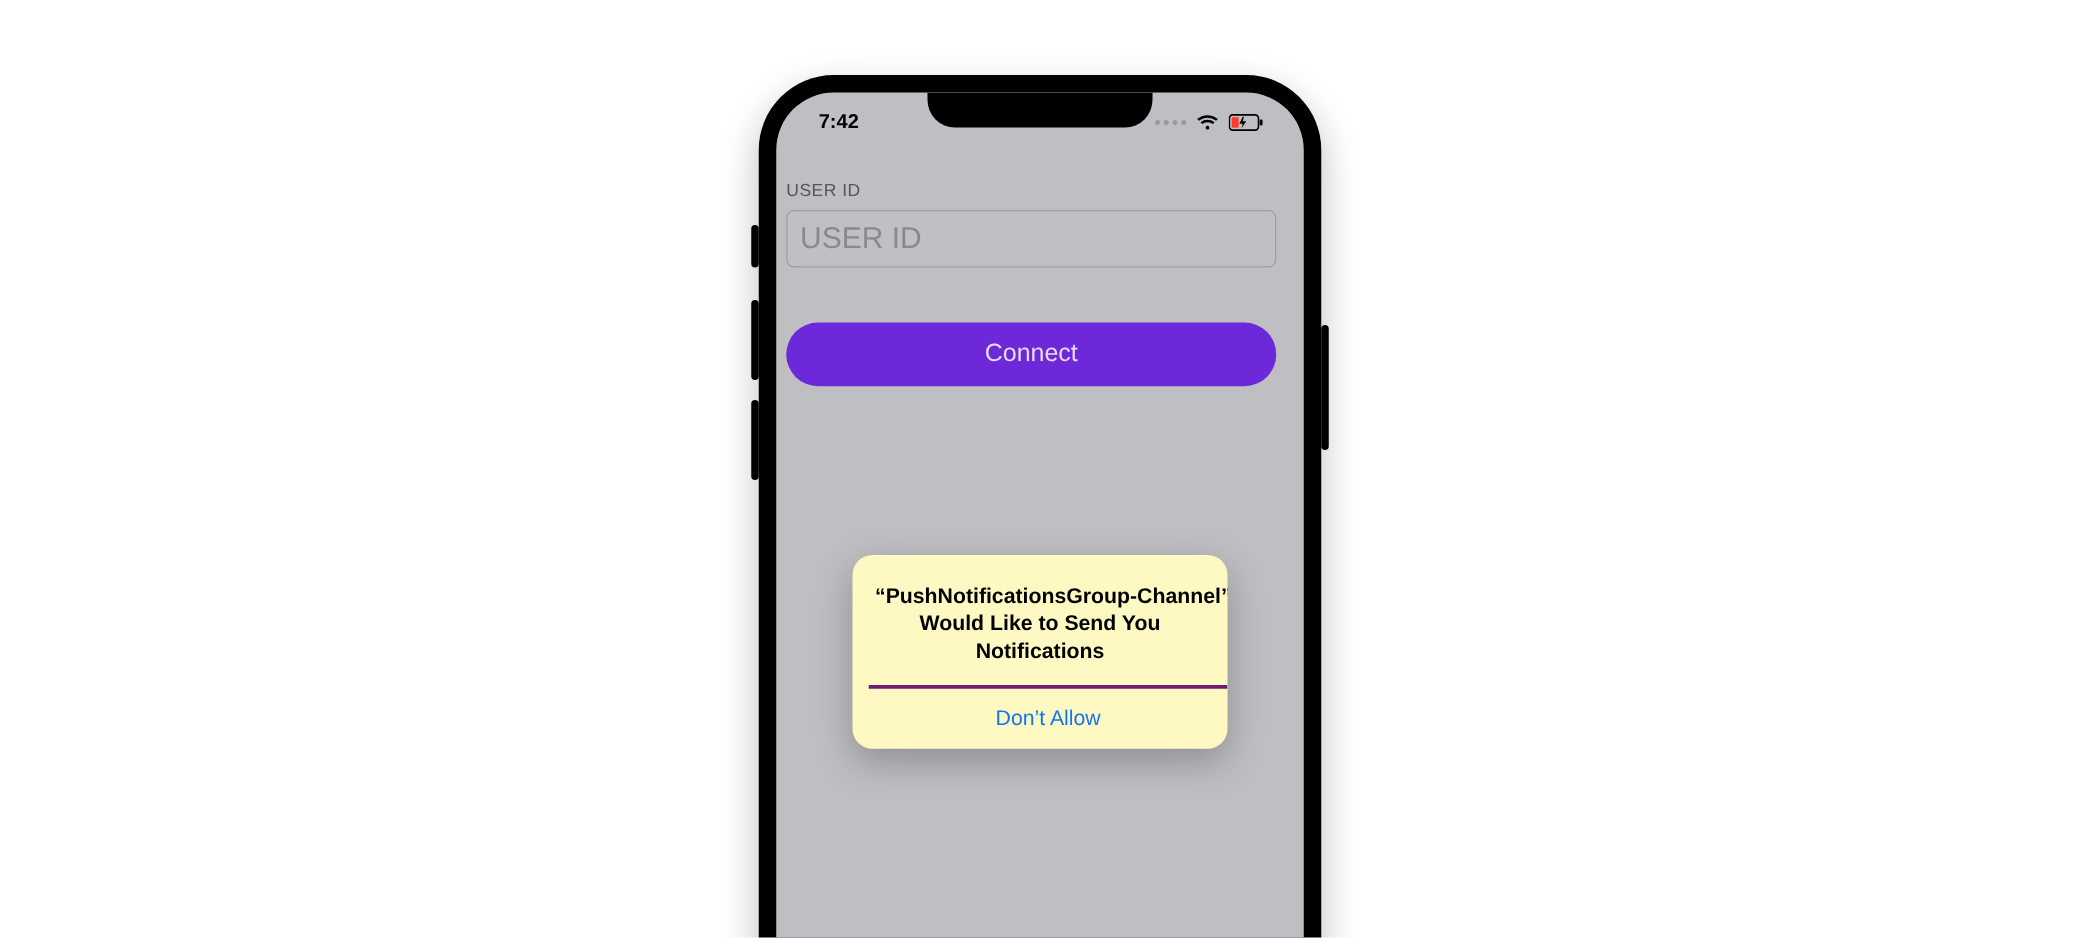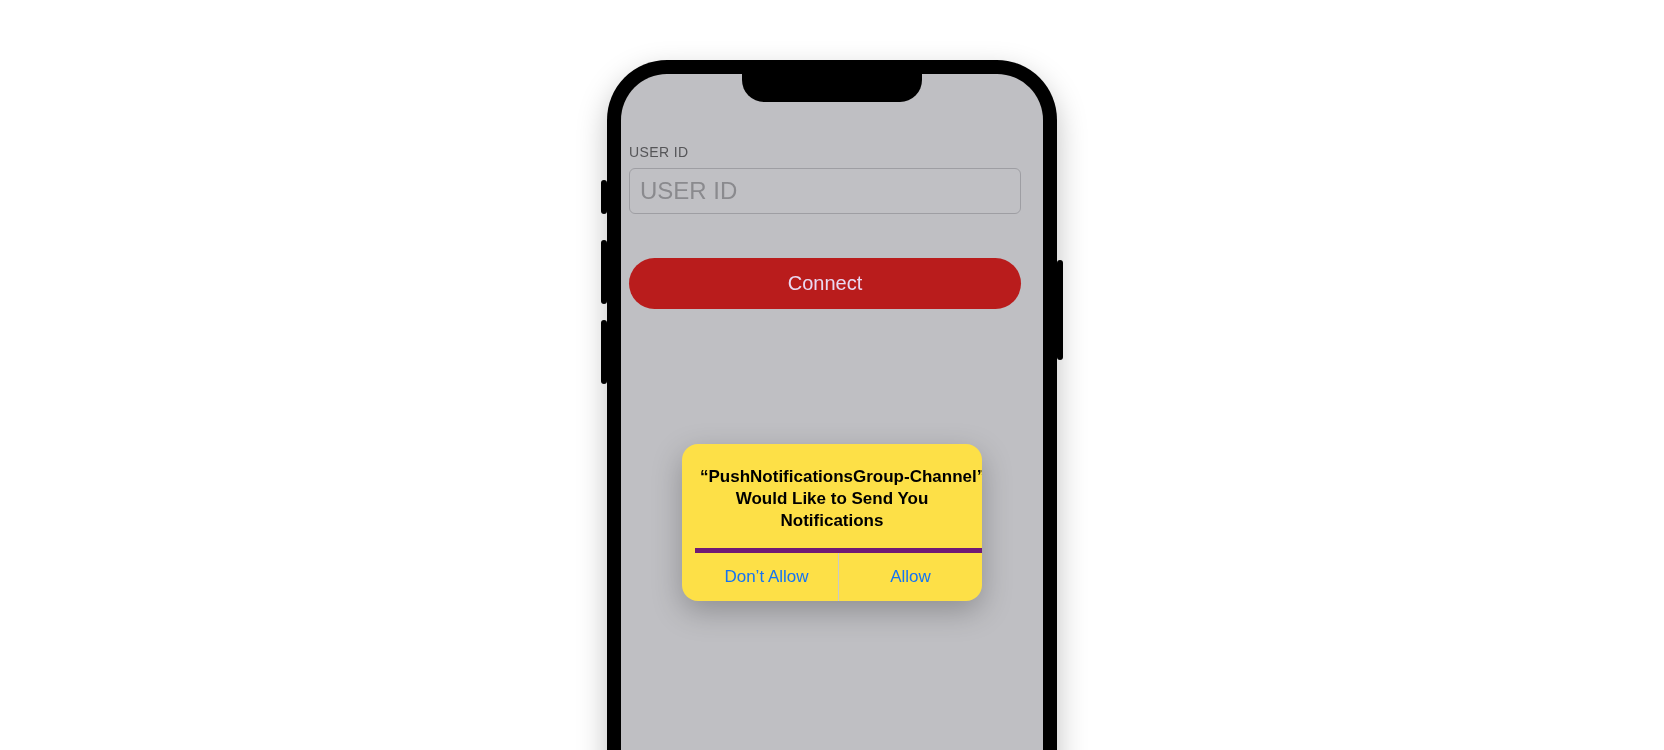--- a/index.html
+++ b/index.html
@@ -114,55 +114,55 @@
   }
   .user-input::placeholder { color: #8a8a8e; }
 
   .connect-btn {
     display: block;
     width: 100%;
     margin-top: 44px;
     padding: 14px 0;
     border: none;
     border-radius: 28px;
-    background: #b91c1c;      
+    background: #6d28d9;      
     color: #e9d9f2;
     font-size: 20px;
     font-weight: 400;
     text-align: center;
   }
 
   
   .alert {
     position: absolute;
     left: 50%; top: 370px;
     transform: translateX(-50%);
     width: 300px;
-    background: #fde047;
+    background: #fef9c3;
     border-radius: 16px;
     box-shadow: 0 10px 30px rgba(0,0,0,.25);
     overflow: hidden;
     z-index: 20;
   }
   .alert-body { padding: 22px 18px 16px; text-align: center; }
   .alert-title {
     font-size: 17px;
     font-weight: 600;
     line-height: 1.3;
     color: #000;
   }
   .alert-msg {
     margin-top: 8px;
     font-size: 13px;
     line-height: 1.35;
     color: #1c1c1e;
   }
   .alert-btns {
     display: flex;
-    border-top: 5px solid #701a75;
+    border-top: 3px solid #701a75;
     margin-left: 13px;
   }
   .alert-btns button {
     flex: 1;
     background: transparent;
     border: none;
     padding: 14px 0;
     font-size: 17px;
     color: #1374f5;
     font-family: inherit;
@@ -176,34 +176,53 @@
   <div class="phone">
 
     <div class="side-btn l1"></div>
     <div class="side-btn l2"></div>
     <div class="side-btn l3"></div>
     <div class="side-btn r1"></div>
 
     <div class="screen">
       <div class="notch"></div>
 
+      <div class="status-bar">
+        <span>7:42</span>
+        <div class="status-right">
+          <span class="sig-dots">
+            <span></span>
+              <span></span>
+              <span></span>
+              <span></span>
+          </span>
+          <svg class="wifi-icon" viewBox="0 0 24 24">
+            <path d="M12 19.5a2 2 0 100-4 2 2 0 000 4zM4.5 11.8a12 12 0 0115 0l-1.9 1.9a9 9 0 00-11.2 0l-1.9-1.9zM1 8.3a17 17 0 0122 0l-1.9 1.9a14 14 0 00-18.2 0L1 8.3z" fill="#000"></path>
+          </svg>
+          <svg class="battery-icon" viewBox="0 0 30 14">
+            <rect x="0.5" y="0.5" width="25" height="13" rx="3" fill="none" stroke="#000" stroke-width="1.4"></rect>
+            <rect x="26.5" y="4.5" width="2.5" height="5" rx="1" fill="#000"></rect>
+            <rect x="2.5" y="2.5" width="6" height="9" rx="1" fill="#ff3b30"></rect>
+            <path d="M12 2l-3 6h3l-1 4 4-6h-3l1-4z" fill="#000"></path>
+          </svg>
+        </div>
+      </div>
 
       <div class="app-content">
         <div class="field-label">USER ID</div>
 
         <input class="user-input" placeholder="USER ID" style="">
 
         <button class="connect-btn">Connect</button>
       </div>
 
       <div class="alert">
         <div class="alert-body">
           <div class="alert-title">“PushNotificationsGroup‑Channel” Would Like to Send You Notifications</div>
         </div>
         <div class="alert-btns">
           <button>Don’t Allow</button>
-          <button>Allow</button>
         </div>
       </div>
 
     </div>
   </div>
 </div>
 
 </body></html>

